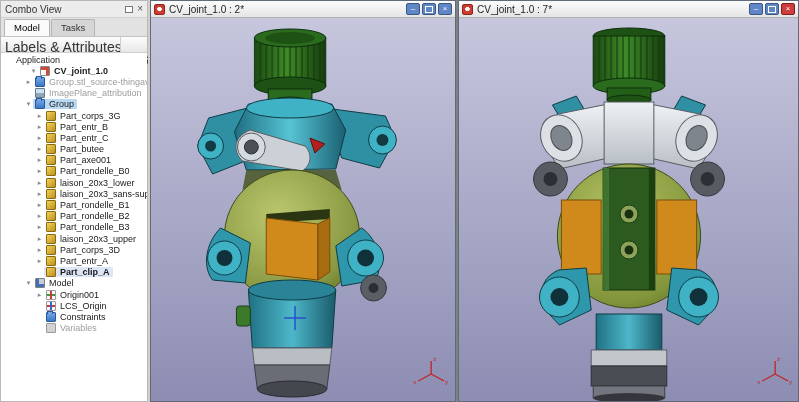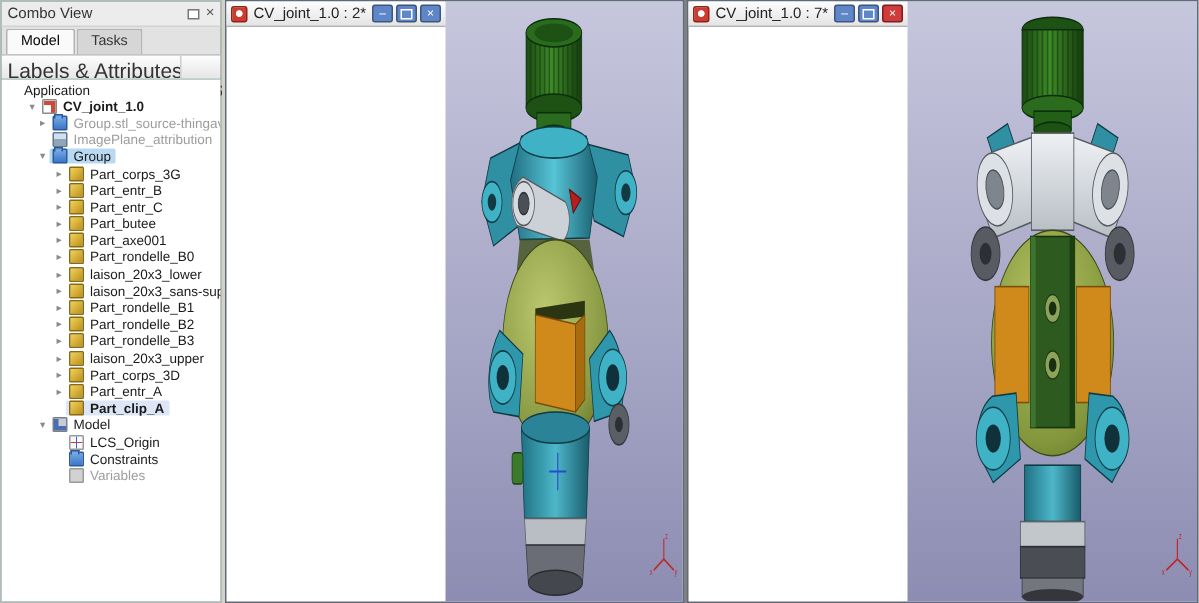--- a/index.html
+++ b/index.html
@@ -14,21 +14,21 @@
   .t-undock{width:8px;height:7px;border:1px solid #777;background:#fff}
   .t-close{font-size:10px;color:#555;line-height:10px;cursor:default}
   .tabs{height:19px;display:flex;align-items:flex-end;background:#e2e2e2;border-bottom:1px solid #c4c4c4;padding-left:3px;gap:1px}
   .tab{font-size:9.5px;padding:2px 9px 3px;border:1px solid #b4b4b4;border-bottom:none;background:#d6d6d6;border-radius:2px 2px 0 0;color:#333}
   .tab.active{background:#fafafa;color:#000}
   .thead{height:16px;display:flex;font-size:14px;color:#333;background:linear-gradient(#fdfdfd,#e7e7e7);border-bottom:1px solid #cfcfcf}
   .thead .col1{flex:1;padding:2px 4px;border-right:1px solid #cdcdcd;overflow:hidden;white-space:nowrap}
   .thead .col2{width:26px;padding:14px 3px}
   .tree{flex:1;background:#fff;overflow:hidden;padding-top:1px}
   .trow{height:11.2px;display:flex;align-items:center;font-size:9px;white-space:nowrap;color:#1a1a1a}
-  .lvl0{padding-left:3px}.lvl1{padding-left:16px}.lvl2{padding-left:23px}.lvl3{padding-left:34px}
+  .lvl0{padding-left:3px}.lvl1{padding-left:28px}.lvl2{padding-left:23px}.lvl3{padding-left:34px}
   .arrow{width:9px;flex:0 0 9px;font-size:7px;color:#8a8a8a;text-align:center}
   .hl{display:flex;align-items:flex-end;padding:0 2px;border-radius:1px}
   .sel-strong{background:var(--selection-strong,#b9d9f2)}
   .sel-light{background:var(--selection-light,#dde6f7)}
   .ticon{width:10px;height:10px;flex:0 0 10px;margin-right:3px;border-radius:1px;position:relative}
   .tlabel{padding:0 1px}
   .gray .tlabel{color:#9d9d9d}
   .bold .tlabel{font-weight:bold}
   .icon-doc{background:#fff;border:1px solid #8a8a8a;box-shadow:inset -3px 3px 0 #cf4a3a}
   .icon-folder{background:linear-gradient(#74a8e4,#3c78c8);border:1px solid #2a5a9a}
@@ -36,21 +36,21 @@
   .icon-image{background:linear-gradient(#cfe0ee 50%,#8fa6b8 50%);border:1px solid #60788a}
   .icon-part{background:linear-gradient(135deg,#f2d256,#bd8f1e);border:1px solid #8a6a10}
   .icon-model{background:#c8ccd4;border:1px solid #7a808a;box-shadow:inset 3px -3px 0 #4a6fb0}
   .icon-origin{border:1px solid #999;background:linear-gradient(to right,transparent 42%,#cc3b3b 42%,#cc3b3b 58%,transparent 58%),linear-gradient(to bottom,transparent 42%,#3a9a3a 42%,#3a9a3a 58%,transparent 58%),#f8f8f8}
   .icon-lcs{border:1px solid #999;background:linear-gradient(to right,transparent 42%,#3a62c8 42%,#3a62c8 58%,transparent 58%),linear-gradient(to bottom,transparent 42%,#cc3b3b 42%,#cc3b3b 58%,transparent 58%),#f8f8f8}
   .icon-variables{background:#d2d2d2;border:1px solid #9a9a9a}
 
   
   .splitter{width:2px;background:#d4d0c8}
   .mdi{flex:1;display:flex;gap:2px;background:#808080}
-  .win{display:flex;flex-direction:row;border:1px solid #5f6b78;background:#fff}
+  .win{display:flex;flex-direction:column;border:1px solid #5f6b78;background:#fff}
   .win1{width:306px}
   .win2{flex:1}
   .wtitle{height:17px;display:flex;align-items:center;gap:4px;background:linear-gradient(#fdfdfd,#e4e4e4);border-bottom:1px solid #b2b2b2;padding:0 3px}
   .wicon{width:11px;height:11px;border-radius:2px;background:radial-gradient(circle at 50% 45%,#fff 0 2px,#d03b30 2.5px);border:1px solid #8c241c;flex:0 0 11px}
   .ttext{flex:1;font-size:10px;color:#222;white-space:nowrap;overflow:hidden}
   .wbtns{display:flex;gap:2px}
   .wbtn{width:14px;height:12px;border-radius:2px;border:1px solid #3c567e;background:#5f87c7;color:#fff;font-size:8px;line-height:10px;text-align:center}
   .wbtn.max::before{content:"";display:block;width:6px;height:5px;border:1px solid #fff;margin:2px auto 0}
   .wbtn.close-active{background:var(--close-active,#cf3c3c);border-color:#7e1d1d}
   .vbody{flex:1;position:relative;background:linear-gradient(to bottom,var(--viewport-top,#c6c6dd),var(--viewport-bottom,#8d8db3));overflow:hidden}
@@ -217,20 +217,27 @@
           </span>
         </div>
         <div class="trow lvl2">
           <span class="arrow">▾</span>
           <span class="hl">
             <span class="ticon icon-model"></span>
             <span class="tlabel">Model</span>
           </span>
         </div>
         <div class="trow lvl3">
+          <span class="arrow">▸</span>
+          <span class="hl">
+            <span class="ticon icon-origin"></span>
+            <span class="tlabel">Origin001</span>
+          </span>
+        </div>
+        <div class="trow lvl3">
           <span class="arrow"></span>
           <span class="hl">
             <span class="ticon icon-lcs"></span>
             <span class="tlabel">LCS_Origin</span>
           </span>
         </div>
         <div class="trow lvl3">
           <span class="arrow"></span>
           <span class="hl">
             <span class="ticon icon-folder"></span>

